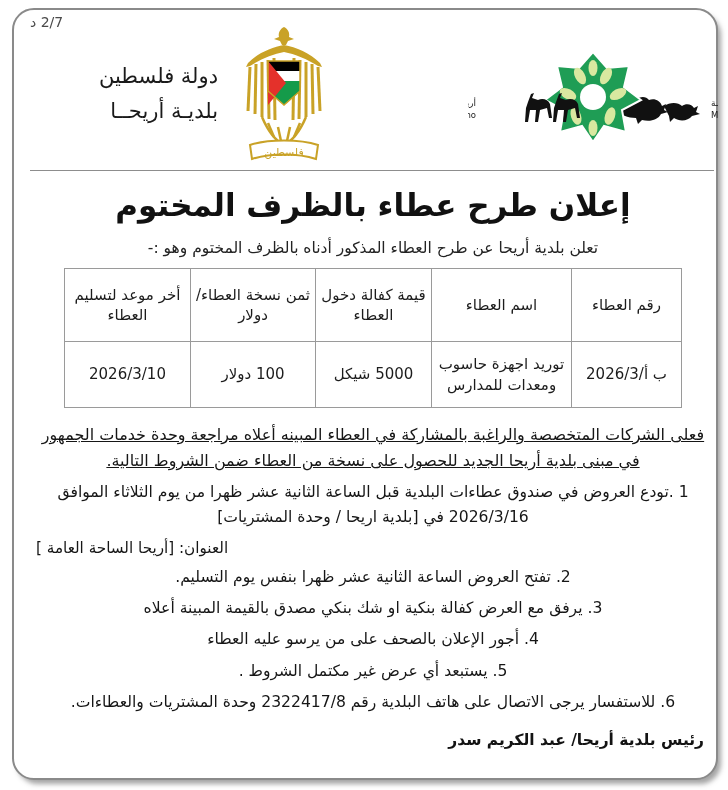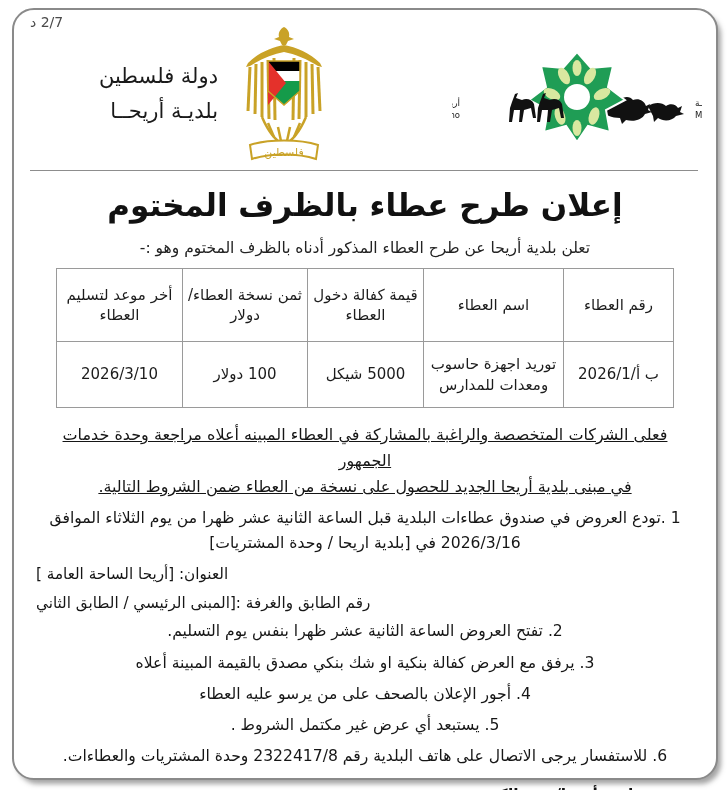--- a/index.html
+++ b/index.html
@@ -37,21 +37,21 @@
     box-sizing: border-box;
   }
 
   .content {
     position: absolute;
     left: 12px;
     top: 8px;
     right: 10px;
     bottom: 10px;
     box-sizing: border-box;
-    padding: 4px 16px 0 16px;
+    padding: 4px 0 0 16px;
   }
 
   
   .page-marker {
     position: absolute;
     top: 6px;
     left: 18px;
     direction: rtl;
     font-size: 14px;
     color: #4a4a4a;
@@ -315,41 +315,40 @@
         <tr>
           <th>رقم العطاء</th>
           <th>اسم العطاء</th>
           <th>قيمة كفالة دخول العطاء</th>
           <th>ثمن نسخة العطاء/دولار</th>
           <th>أخر موعد لتسليم العطاء</th>
         </tr>
       </thead>
       <tbody>
         <tr>
-          <td>ب أ/2026/1</td>
+          <td>ب أ/2026/3</td>
           <td>توريد اجهزة حاسوب ومعدات للمدارس</td>
           <td>5000 شيكل</td>
           <td>100 دولار</td>
           <td>2026/3/10</td>
         </tr>
       </tbody>
     </table>
 
     <div class="body-text">
       <div>فعلى الشركات المتخصصة والراغبة بالمشاركة في العطاء المبينه أعلاه مراجعة وحدة خدمات الجمهور</div>
       <div>في مبنى بلدية أريحا الجديد للحصول على نسخة من العطاء ضمن الشروط التالية.</div>
     </div>
 
     <div class="conditions">
       <div class="cond two-line">
         <div>1 .تودع العروض في صندوق عطاءات البلدية قبل الساعة الثانية عشر ظهرا من يوم الثلاثاء الموافق</div>
         <div>2026/3/16   في  [بلدية اريحا / وحدة المشتريات]</div>
       </div>
       <div class="cond-sub">العنوان: [أريحا الساحة العامة ]</div>
-      <div class="cond-sub">رقم الطابق والغرفة :[المبنى الرئيسي / الطابق الثاني</div>
       <div class="cond">2. تفتح العروض الساعة الثانية عشر ظهرا بنفس يوم التسليم.</div>
       <div class="cond">3. يرفق مع العرض كفالة بنكية او شك بنكي مصدق بالقيمة المبينة أعلاه</div>
       <div class="cond">4. أجور الإعلان بالصحف على من يرسو عليه العطاء</div>
       <div class="cond">5. يستبعد أي عرض غير مكتمل الشروط .</div>
       <div class="cond">6. للاستفسار يرجى الاتصال على هاتف البلدية رقم 2322417/8 وحدة المشتريات والعطاءات.</div>
     </div>
 
     <div class="signature">رئيس بلدية أريحا/ عبد الكريم سدر</div>
 
   </div>

